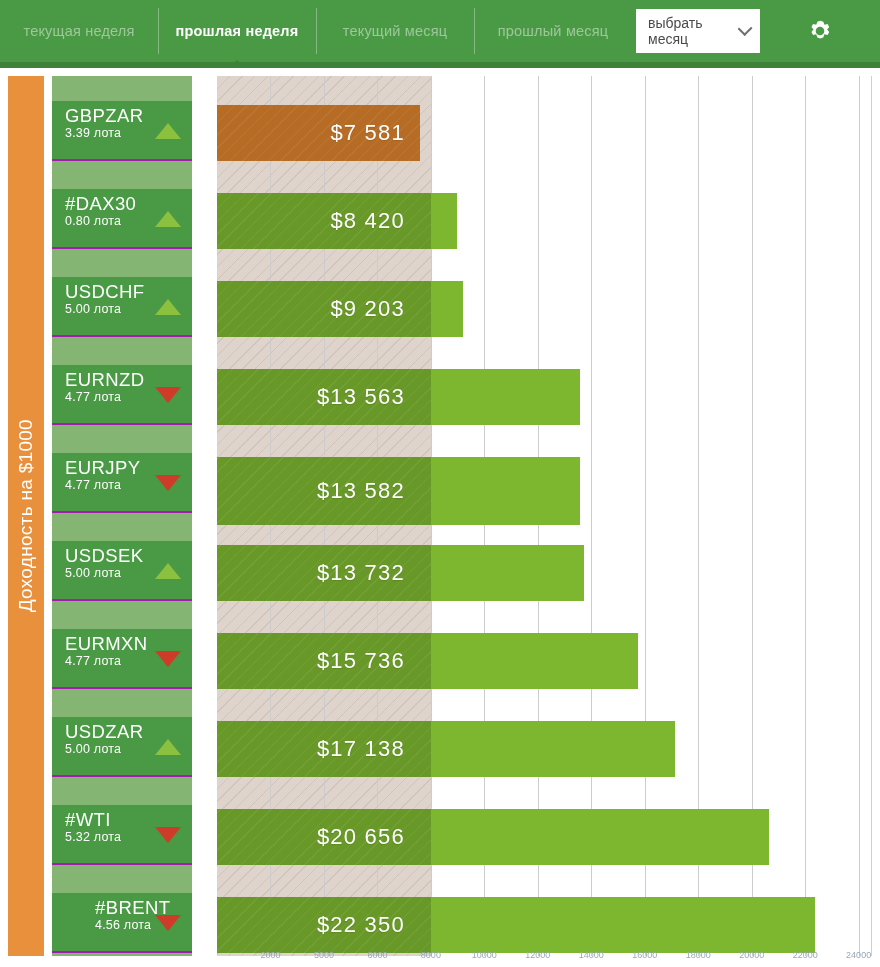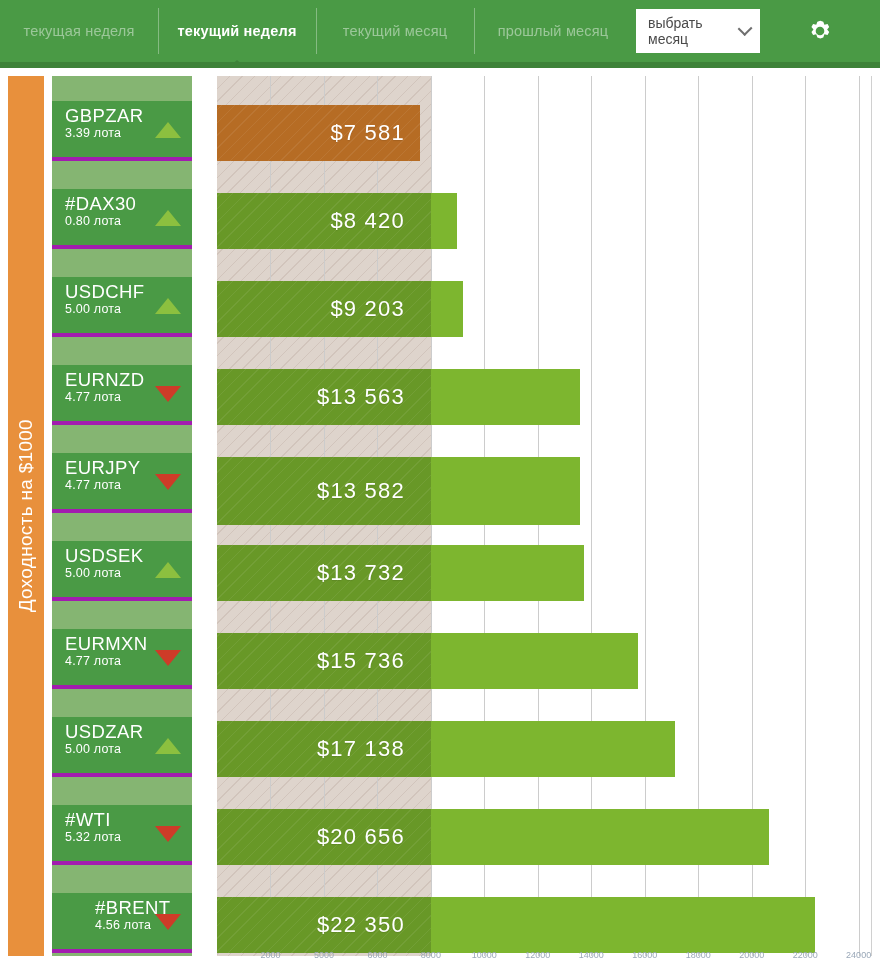--- a/index.html
+++ b/index.html
@@ -86,21 +86,21 @@
 
   
   #sidebar {
     position: absolute; left: 52px; top: 76px;
     width: 140px; height: 880px;
     background: #85B572;
   }
   .sb-row {
     position: absolute; left: 0; width: 140px;
     background: #4A9A45;
-    border-bottom: 4px solid #a21caf;
+    border-bottom: 2px solid #a21caf;
     color: #ffffff;
     padding: 4px 8px 0 13px;
     overflow: hidden;
   }
   .sb-sym {
     font-size: 18.5px;
     line-height: 21px;
     letter-spacing: .4px;
     white-space: nowrap;
   }
@@ -186,21 +186,21 @@
 </head>
 <body>
 
 <div id="app">
 
   <div id="header">
     <div class="tab">
       <span>текущая неделя</span>
     </div>
     <div class="tab active">
-      <span>текущий неделя</span>
+      <span>прошлая неделя</span>
       <span class="pointer"></span>
     </div>
     <div class="tab">
       <span>текущий месяц</span>
     </div>
     <div class="tab">
       <span>прошлый месяц</span>
     </div>
     <div id="month-select">
       <span>выбрать месяц</span>

